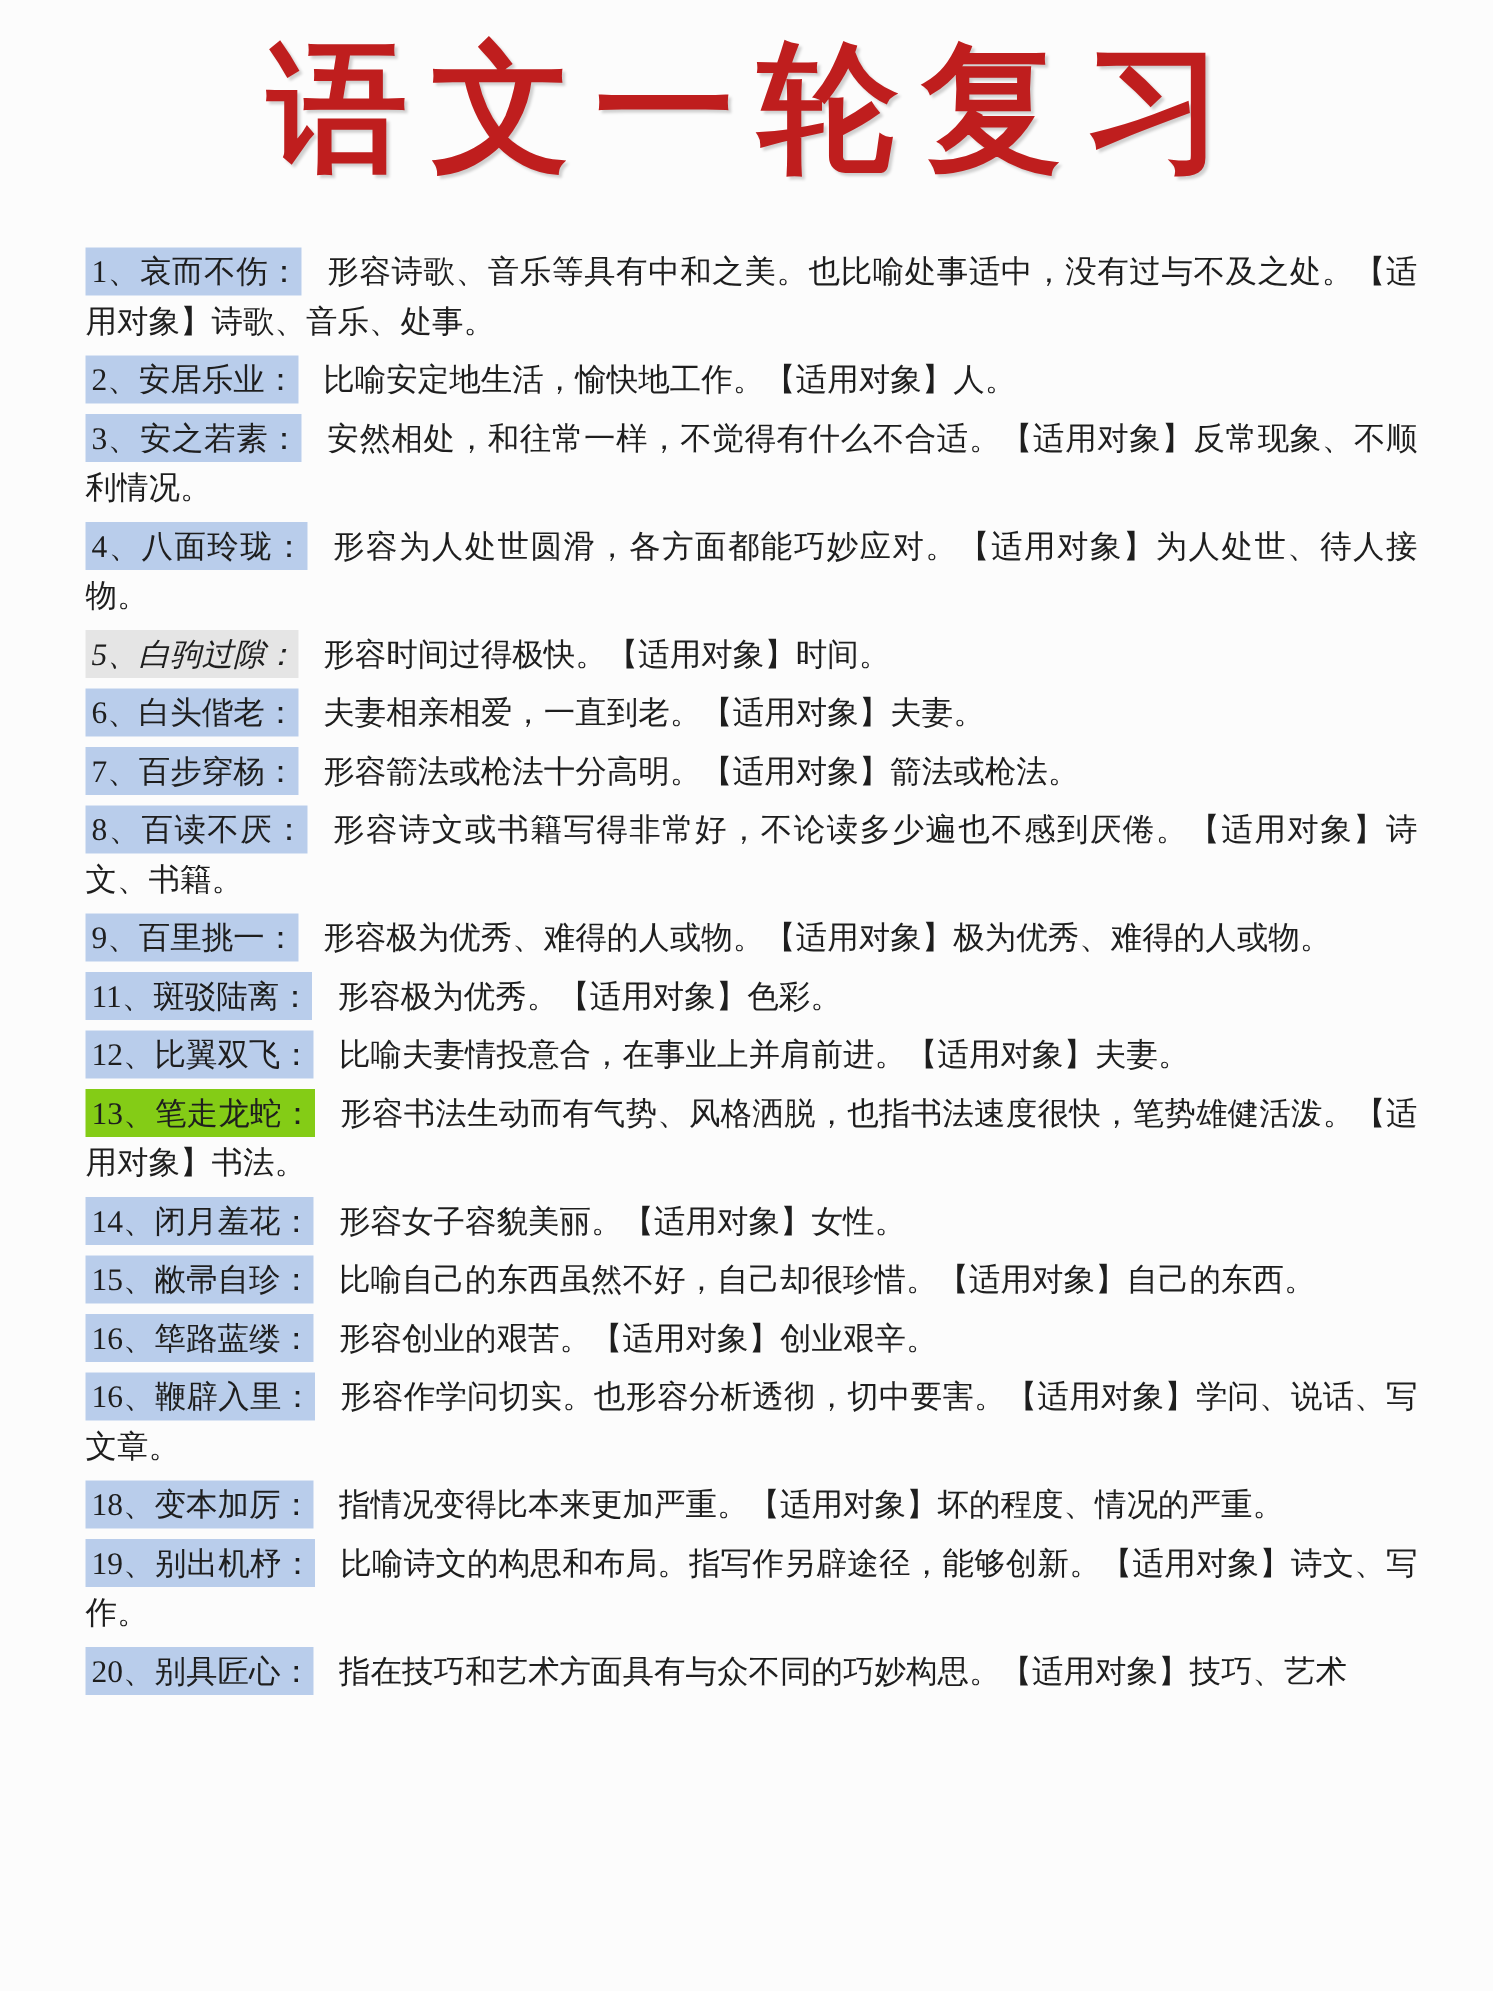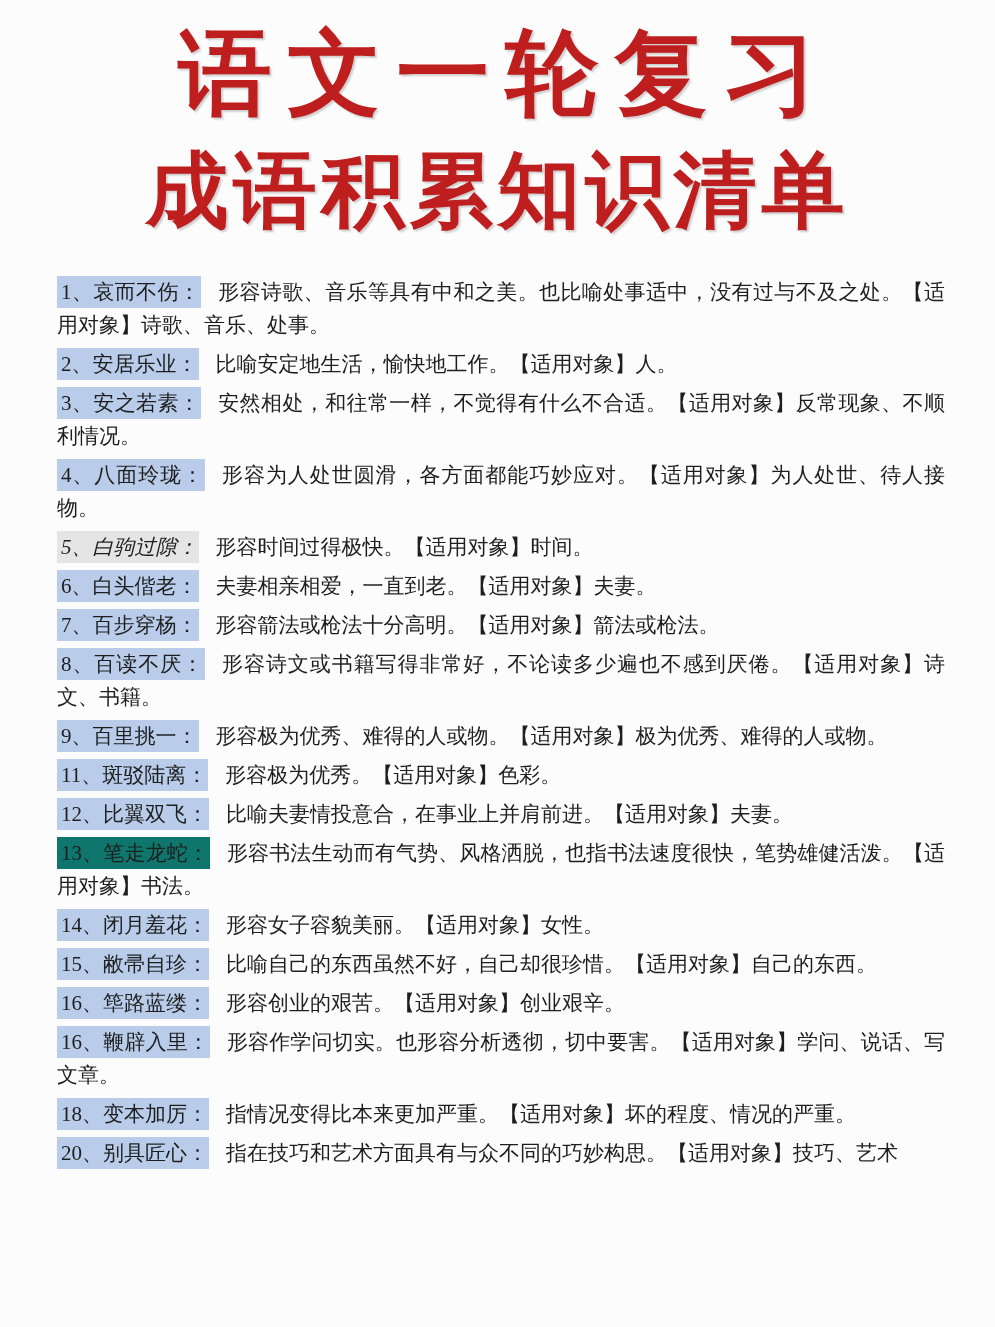--- a/index.html
+++ b/index.html
@@ -55,21 +55,20 @@
   .def {
     margin-left: 17px;
   }
 </style>
 </head>
 <body style="background: rgb(252, 252, 252); color: rgb(30, 30, 30);">
 
 <div class="page">
   <header>
     <div class="title title-l1" style="color: rgb(191, 30, 30);">语文一轮复习</div>
-    <div class="title title-l2" style="color: rgb(191, 30, 30);">成语积累知识清单</div>
   </header>
 
   <main class="idiom-list">
   <p class="entry"><span class="term" style="background: rgb(185, 205, 235);">1、哀而不伤：</span><span class="def">形容诗歌、音乐等具有中和之美。也比喻处事适中，没有过与不及之处。【适用对象】诗歌、音乐、处事。</span></p>
 
   <p class="entry"><span class="term" style="background: rgb(185, 205, 235);">2、安居乐业：</span><span class="def">比喻安定地生活，愉快地工作。【适用对象】人。</span></p>
 
   <p class="entry"><span class="term" style="background: rgb(185, 205, 235);">3、安之若素：</span><span class="def">安然相处，和往常一样，不觉得有什么不合适。【适用对象】反常现象、不顺利情况。</span></p>
 
   <p class="entry"><span class="term" style="background: rgb(185, 205, 235);">4、八面玲珑：</span><span class="def">形容为人处世圆滑，各方面都能巧妙应对。【适用对象】为人处世、待人接物。</span></p>
@@ -82,28 +81,29 @@
 
   <p class="entry"><span class="term" style="background: rgb(185, 205, 235);">8、百读不厌：</span><span class="def">形容诗文或书籍写得非常好，不论读多少遍也不感到厌倦。【适用对象】诗文、书籍。</span></p>
 
   <p class="entry"><span class="term" style="background: rgb(185, 205, 235);">9、百里挑一：</span><span class="def">形容极为优秀、难得的人或物。【适用对象】极为优秀、难得的人或物。</span></p>
 
 
   <p class="entry"><span class="term" style="background: rgb(185, 205, 235);">11、斑驳陆离：</span><span class="def">形容极为优秀。【适用对象】色彩。</span></p>
 
   <p class="entry"><span class="term" style="background: rgb(185, 205, 235);">12、比翼双飞：</span><span class="def">比喻夫妻情投意合，在事业上并肩前进。【适用对象】夫妻。</span></p>
 
-  <p class="entry"><span class="term" style="background: #0f766e;">13、笔走龙蛇：</span><span class="def">形容书法生动而有气势、风格洒脱，也指书法速度很快，笔势雄健活泼。【适用对象】书法。</span></p>
+  <p class="entry"><span class="term" style="background: #84cc16;">13、笔走龙蛇：</span><span class="def">形容书法生动而有气势、风格洒脱，也指书法速度很快，笔势雄健活泼。【适用对象】书法。</span></p>
 
   <p class="entry"><span class="term" style="background: rgb(185, 205, 235);">14、闭月羞花：</span><span class="def">形容女子容貌美丽。【适用对象】女性。</span></p>
 
   <p class="entry"><span class="term" style="background: rgb(185, 205, 235);">15、敝帚自珍：</span><span class="def">比喻自己的东西虽然不好，自己却很珍惜。【适用对象】自己的东西。</span></p>
 
   <p class="entry"><span class="term" style="background: rgb(185, 205, 235);">16、筚路蓝缕：</span><span class="def">形容创业的艰苦。【适用对象】创业艰辛。</span></p>
 
   <p class="entry"><span class="term" style="background: rgb(185, 205, 235);">16、鞭辟入里：</span><span class="def">形容作学问切实。也形容分析透彻，切中要害。【适用对象】学问、说话、写文章。</span></p>
 
   <p class="entry"><span class="term" style="background: rgb(185, 205, 235);">18、变本加厉：</span><span class="def">指情况变得比本来更加严重。【适用对象】坏的程度、情况的严重。</span></p>
 
+  <p class="entry"><span class="term" style="background: rgb(185, 205, 235);">19、别出机杼：</span><span class="def">比喻诗文的构思和布局。指写作另辟途径，能够创新。【适用对象】诗文、写作。</span></p>
 
   <p class="entry"><span class="term" style="background: rgb(185, 205, 235);">20、别具匠心：</span><span class="def">指在技巧和艺术方面具有与众不同的巧妙构思。【适用对象】技巧、艺术</span></p>
 </main>
 </div>
 
 </body></html>

